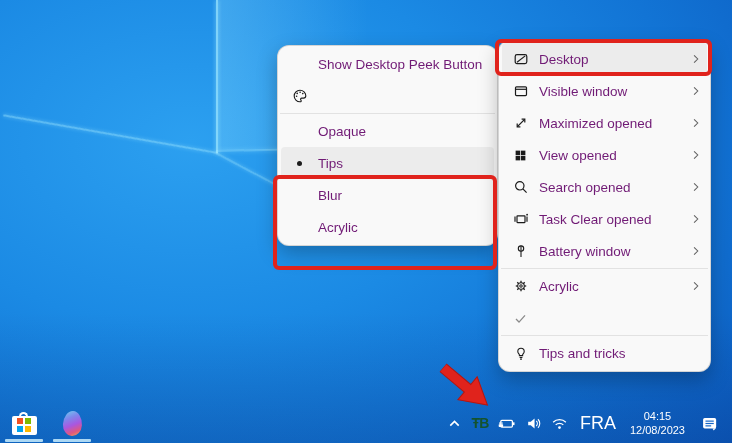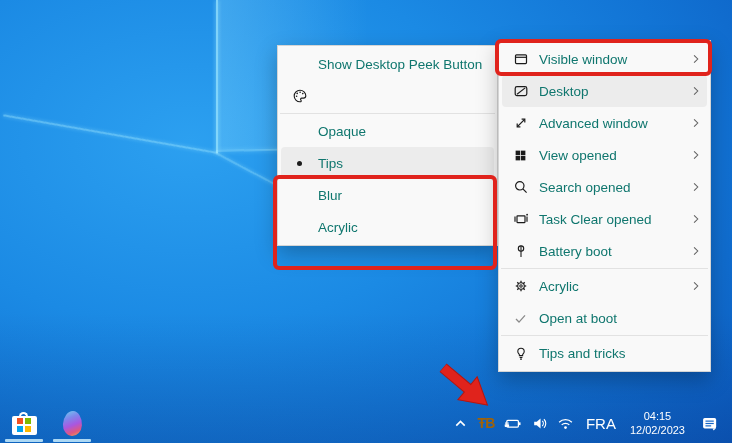--- a/index.html
+++ b/index.html
@@ -15,22 +15,22 @@
   .floor-shade{position:absolute;left:0;bottom:0;width:100%;height:130px;
     background:linear-gradient(180deg,rgba(7,40,110,0),rgba(7,40,110,.22));}
   .beam{position:absolute;background:rgba(160,232,255,.75);box-shadow:0 0 4px rgba(150,225,255,.8);}
   .beam-v{left:216px;top:0;width:2px;height:153px;}
   .beam-h{left:216px;top:150px;width:300px;height:2px;opacity:.55;transform:rotate(-1deg);transform-origin:0 50%;}
   .beam-dl{left:0;top:189px;width:218px;height:2px;opacity:.6;transform:rotate(-10deg);transform-origin:100% 50%;top:152px;transform:rotate(10deg);}
   .beam-dr{left:216px;top:152px;width:130px;height:2px;opacity:.5;transform:rotate(28deg);transform-origin:0 50%;}
 
   
   .menu{position:absolute;background:#f9f9f9;border:1px solid rgba(0,0,0,.14);
-    border-radius:0;box-shadow:0 8px 20px rgba(0,0,0,.25);z-index:10;
-    padding:2px 0;box-sizing:border-box;color:#0f766e;}
+    border-radius:12px;box-shadow:0 8px 20px rgba(0,0,0,.25);z-index:10;
+    padding:2px 0;box-sizing:border-box;color:#701a75;}
   .menu-left{left:277px;top:45px;width:221px;}
   .menu-right{left:498px;top:40px;width:213px;}
   .mi{height:32px;display:flex;align-items:center;margin:0 3px;border-radius:4px;cursor:default;}
   .mi.hl{background:#ececec;}
   .mi-ic{width:37px;display:flex;align-items:center;justify-content:center;flex:0 0 37px;}
   .mi-lb{flex:1;font-size:13.5px;white-space:nowrap;}
   .mi-ar{width:22px;display:flex;align-items:center;justify-content:center;flex:0 0 22px;}
   .msep{height:1px;background:#e2e2e2;margin:1px 2px;}
   .bullet{width:5px;height:5px;border-radius:50%;background:#1c1c1c;}
   .mi svg{display:block;}
@@ -53,22 +53,22 @@
     border-bottom:none;border-radius:5px 5px 0 0;box-sizing:border-box;}
   .store-body{position:absolute;left:0;top:4px;width:25px;height:19px;background:#fff;border-radius:2px;
     display:grid;grid-template-columns:6px 6px;grid-template-rows:6px 6px;gap:1.5px;
     align-content:center;justify-content:center;}
   .sq1{background:#f25022;} .sq2{background:#7fba00;} .sq3{background:#00a4ef;} .sq4{background:#ffb900;}
   .cortana-ic{width:19px;height:25px;border-radius:50% 50% 50% 50%/55% 55% 45% 45%;
     background:linear-gradient(155deg,#6fd0f0 0%,#7f86ec 30%,#a957e0 55%,#e0577f 78%,#f0b04a 100%);
     transform:rotate(3deg);}
   .tray{position:absolute;right:6px;top:0;height:40px;display:flex;align-items:center;color:#fff;}
   .tray-btn{height:40px;display:flex;align-items:center;justify-content:center;}
-  .tb-glyph{font-weight:bold;font-size:14px;color:#a16207;letter-spacing:-1px;font-style:normal;}
-  .lang{font-size:15px;padding:0 7px;}
+  .tb-glyph{font-weight:bold;font-size:14px;color:#14532d;letter-spacing:-1px;font-style:normal;}
+  .lang{font-size:18px;padding:0 7px;}
   .clock{font-size:11px;line-height:1.3;text-align:center;padding:0 7px;white-space:nowrap;}
 </style>
 </head>
 <body>
 
 <div class="wallpaper">
   <div class="pane-right"></div>
   <div class="beam beam-v"></div>
   <div class="beam beam-h"></div>
   <div class="beam beam-dl"></div>
@@ -107,57 +107,57 @@
     <span class="mi-ic"></span>
     <span class="mi-lb">Blur</span>
   </div>
   <div class="mi">
     <span class="mi-ic"></span>
     <span class="mi-lb">Acrylic</span>
   </div>
 </div>
 
 <div class="menu menu-right">
+  <div class="mi hl">
+    <span class="mi-ic">
+      <svg width="16" height="16" viewBox="0 0 16 16" fill="none" stroke="#1b1b1b" stroke-width="1.2">
+        <rect x="2.2" y="3.6" width="11.6" height="9" rx="1.8"></rect>
+          <path d="M4 11.3 12.2 4.9"></path>
+      </svg>
+    </span>
+    <span class="mi-lb">Desktop</span>
+    <span class="mi-ar">
+      <svg width="14" height="14" viewBox="0 0 16 16" fill="none" stroke="#5f5f5f" stroke-width="1.2">
+          <path d="M5.8 3.8 10 8l-4.2 4.2"></path>
+        </svg>
+    </span>
+  </div>
   <div class="mi">
     <span class="mi-ic">
       <svg width="16" height="16" viewBox="0 0 16 16" fill="none" stroke="#1b1b1b" stroke-width="1.2">
         <rect x="2.5" y="3.8" width="11" height="8.8" rx="1"></rect>
           <line x1="2.5" y1="6.3" x2="13.5" y2="6.3"></line>
       </svg>
     </span>
     <span class="mi-lb">Visible window</span>
-    <span class="mi-ar">
-      <svg width="14" height="14" viewBox="0 0 16 16" fill="none" stroke="#5f5f5f" stroke-width="1.2">
-          <path d="M5.8 3.8 10 8l-4.2 4.2"></path>
-        </svg>
-    </span>
-  </div>
-  <div class="mi hl">
-    <span class="mi-ic">
-      <svg width="16" height="16" viewBox="0 0 16 16" fill="none" stroke="#1b1b1b" stroke-width="1.2">
-        <rect x="2.2" y="3.6" width="11.6" height="9" rx="1.8"></rect>
-          <path d="M4 11.3 12.2 4.9"></path>
-      </svg>
-    </span>
-    <span class="mi-lb">Desktop</span>
     <span class="mi-ar">
       <svg width="14" height="14" viewBox="0 0 16 16" fill="none" stroke="#5f5f5f" stroke-width="1.2">
           <path d="M5.8 3.8 10 8l-4.2 4.2"></path>
         </svg>
     </span>
   </div>
   <div class="mi">
     <span class="mi-ic">
       <svg width="16" height="16" viewBox="0 0 16 16" fill="none" stroke="#1b1b1b" stroke-width="1.2">
         <line x1="4.4" y1="11.6" x2="11.6" y2="4.4"></line>
           <path d="M8.6 4.2h3.2v3.2"></path>
           <path d="M7.4 11.8H4.2V8.6"></path>
       </svg>
     </span>
-    <span class="mi-lb">Advanced window</span>
+    <span class="mi-lb">Maximized opened</span>
     <span class="mi-ar">
       <svg width="14" height="14" viewBox="0 0 16 16" fill="none" stroke="#5f5f5f" stroke-width="1.2">
           <path d="M5.8 3.8 10 8l-4.2 4.2"></path>
         </svg>
     </span>
   </div>
   <div class="mi">
     <span class="mi-ic">
       <svg width="15" height="15" viewBox="0 0 16 16" fill="#1b1b1b">
         <rect x="2.8" y="2.8" width="4.8" height="4.8"></rect>
@@ -203,21 +203,21 @@
         </svg>
     </span>
   </div>
   <div class="mi">
     <span class="mi-ic">
       <svg width="16" height="16" viewBox="0 0 16 16" fill="none" stroke="#1b1b1b" stroke-width="1.1">
         <line x1="8" y1="2.8" x2="8" y2="14"></line>
           <circle cx="8" cy="5.6" r="2.7"></circle>
       </svg>
     </span>
-    <span class="mi-lb">Battery boot</span>
+    <span class="mi-lb">Battery window</span>
     <span class="mi-ar">
       <svg width="14" height="14" viewBox="0 0 16 16" fill="none" stroke="#5f5f5f" stroke-width="1.2">
           <path d="M5.8 3.8 10 8l-4.2 4.2"></path>
         </svg>
     </span>
   </div>
   <div class="msep"></div>
   <div class="mi">
     <span class="mi-ic">
       <svg width="16" height="16" viewBox="0 0 16 16" fill="none" stroke="#1b1b1b" stroke-width="1.1">
@@ -241,21 +241,20 @@
           <path d="M5.8 3.8 10 8l-4.2 4.2"></path>
         </svg>
     </span>
   </div>
   <div class="mi">
     <span class="mi-ic">
       <svg width="15" height="15" viewBox="0 0 16 16" fill="none" stroke="#8a8a8a" stroke-width="1.4">
         <path d="M3.2 8.6 6.4 11.8 12.8 4.6"></path>
       </svg>
     </span>
-    <span class="mi-lb">Open at boot</span>
   </div>
   <div class="msep"></div>
   <div class="mi">
     <span class="mi-ic">
       <svg width="16" height="16" viewBox="0 0 16 16" fill="none" stroke="#1b1b1b" stroke-width="1.1">
         <path d="M4.8 6.4a3.2 3.2 0 1 1 6.4 0c0 1.5-1 2.1-1.4 2.9-.2.4-.2.8-.2 1.3H6.4c0-.5 0-.9-.2-1.3-.4-.8-1.4-1.4-1.4-2.9z"></path>
         <line x1="6.6" y1="12.5" x2="9.4" y2="12.5"></line>
           <line x1="7.1" y1="14.1" x2="8.9" y2="14.1"></line>
       </svg>
     </span>
@@ -314,21 +313,21 @@
     <div class="tray-btn" style="width:26px;">
       <svg width="17" height="17" viewBox="0 0 16 16">
         <path d="M2 6.8a8.6 8.6 0 0 1 12 0M4.4 9.3a5.2 5.2 0 0 1 7.2 0" fill="none" stroke="#fff" stroke-width="1.2"></path>
         <circle cx="8" cy="11.8" r="1.3" fill="#fff"></circle>
       </svg>
     </div>
     <div class="tray-btn lang">FRA</div>
     <div class="tray-btn clock">
       <div>
         <div>04:15</div>
-        <div>12/02/2023</div>
+        <div>12/08/2023</div>
       </div>
     </div>
     <div class="tray-btn" style="width:34px;">
       <svg width="19" height="19" viewBox="0 0 16 16">
         <rect x="2.6" y="3.4" width="11" height="8.8" rx="1.4" fill="#fff"></rect>
         <g stroke="#1566c8" stroke-width="1">
           <line x1="4.6" y1="6" x2="11.6" y2="6"></line>
             <line x1="4.6" y1="8" x2="11.6" y2="8"></line>
             <line x1="4.6" y1="10" x2="9.4" y2="10"></line>
         </g>

